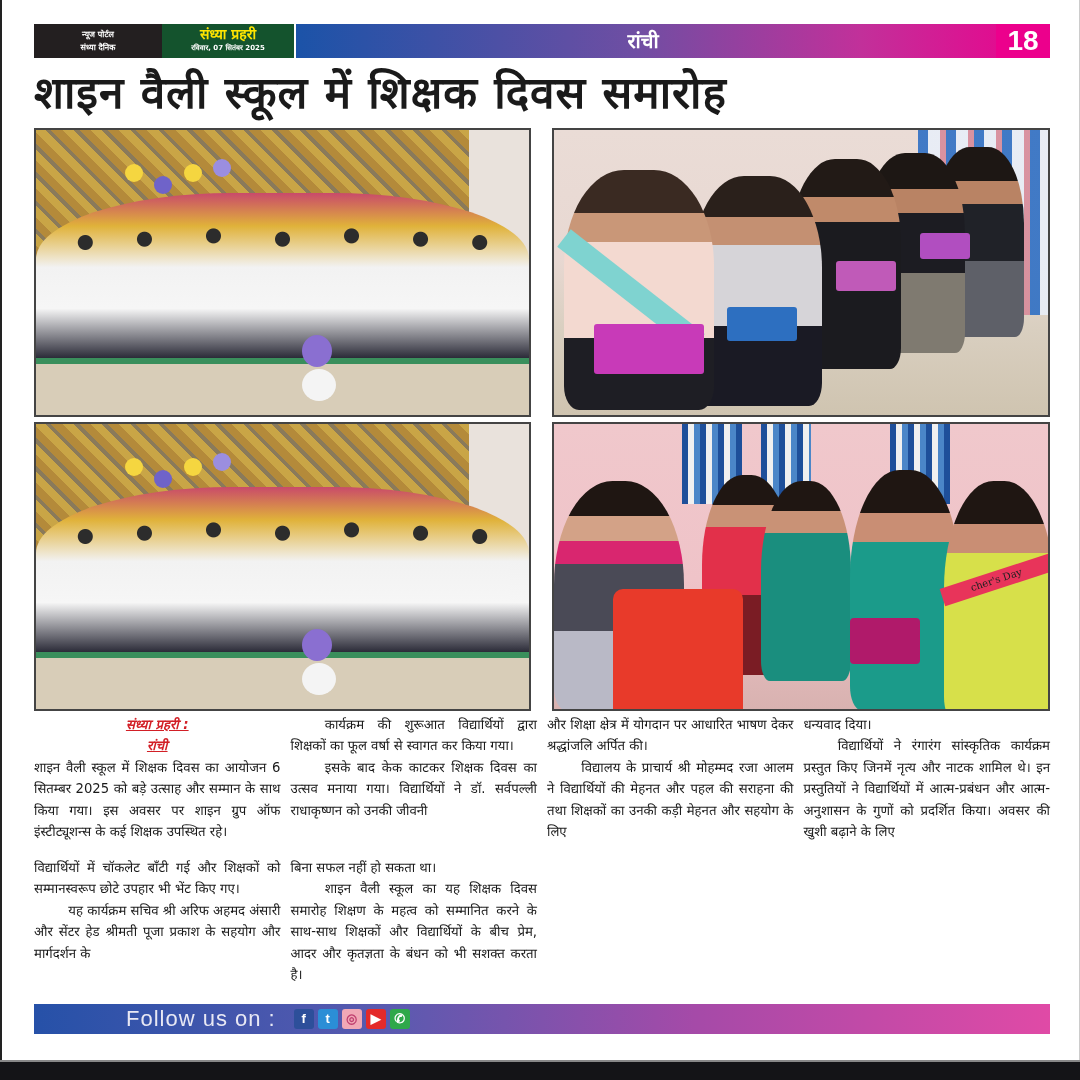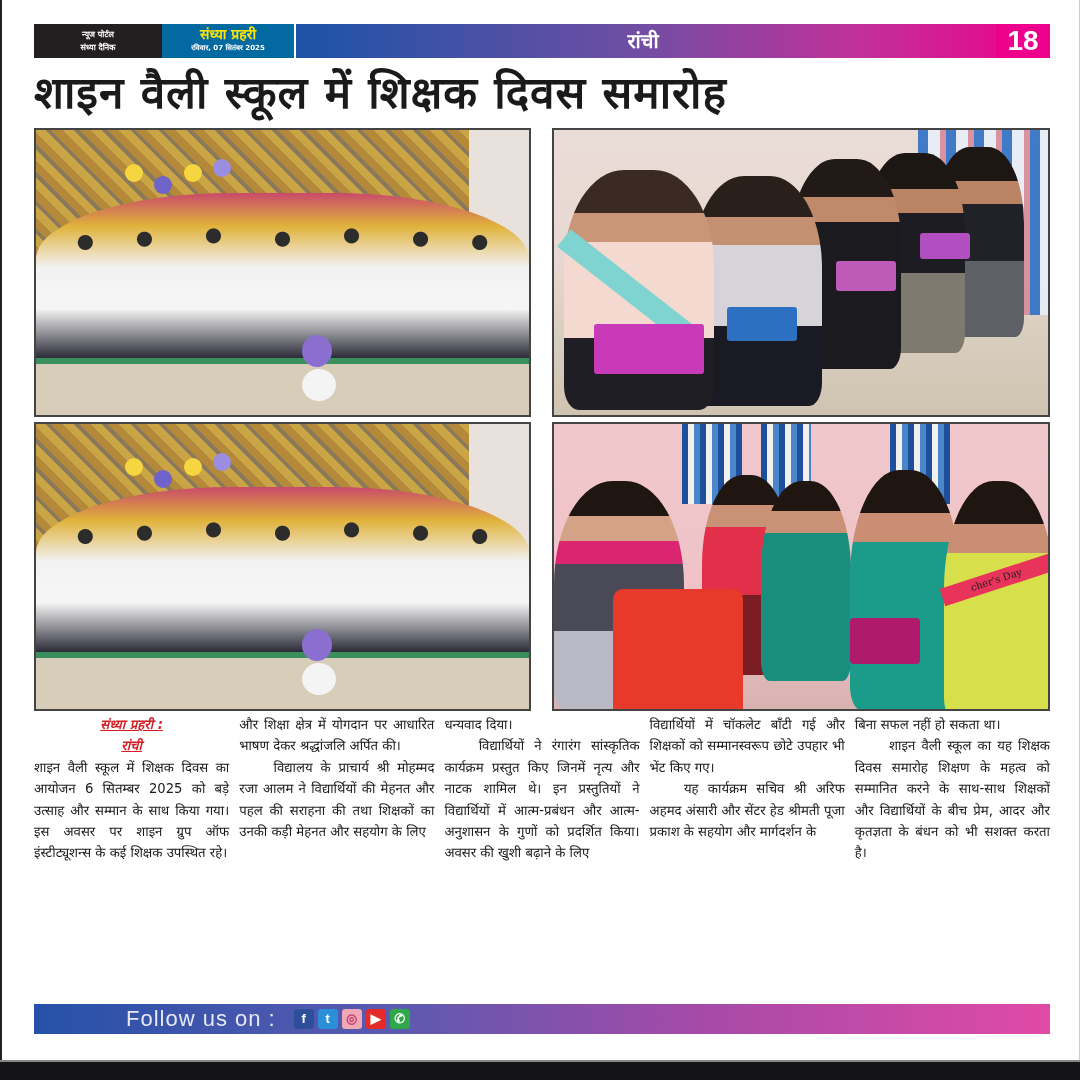--- a/index.html
+++ b/index.html
@@ -5,21 +5,21 @@
   * { box-sizing: border-box; margin: 0; padding: 0; }
   html, body { width: 1080px; height: 1080px; background: #ffffff; overflow: hidden; }
   body { position: relative; font-family: "DejaVu Sans", sans-serif; color: #1a1a1a; }
 
   .page-frame { position: absolute; left: 0; top: 0; width: 1080px; height: 1060px; background: #fff; border-left: 2px solid #222; border-right: 1px solid #ccc; }
   .bottom-band { position: absolute; left: 0; top: 1060px; width: 1080px; height: 20px; background: #141417; border-top: 2px solid #888; }
 
   
   .masthead { position: absolute; left: 34px; top: 24px; width: 1016px; height: 34px; display: flex; align-items: center; }
   .mh-left { width: 128px; height: 34px; background: #231f20; color: #fff; font-size: 8px; line-height: 13px; text-align: center; padding-top: 4px; font-weight: bold; }
-  .mh-brand { width: 132px; height: 34px; background: #0369a1; text-align: center; padding-top: 1px; }
+  .mh-brand { width: 132px; height: 34px; background: #14532d; text-align: center; padding-top: 1px; }
   .mh-brand .brand-name { color: #ffe500; font-size: 14px; font-weight: bold; line-height: 18px; }
   .mh-brand .brand-date { color: #fff; font-size: 7px; font-weight: bold; line-height: 11px; }
   .mh-bar { flex: 1; height: 34px; margin-left: 2px; background: linear-gradient(90deg, #1b53a8 0%, #6f4ea3 45%, #c2309a 75%, #ec008c 100%); position: relative; }
   .mh-bar .city { position: absolute; left: 0; right: 60px; top: 0; text-align: center; color: #fff; font-size: 20px; font-weight: bold; line-height: 34px; }
   .mh-bar .page-no { position: absolute; right: 0; top: 0; width: 54px; height: 34px; background: #ec008c; color: #fff; font-size: 28px; font-weight: bold; line-height: 34px; text-align: center; font-family: "Liberation Sans", sans-serif; }
 
   
   .headline { position: absolute; left: 34px; top: 64px; width: 1016px; height: 58px; font-size: 44px; font-weight: bold; line-height: 58px; color: #1a1a1a; letter-spacing: 1px; white-space: nowrap; text-align: left; font-family: "DejaVu Sans", sans-serif; }
 
   
@@ -81,21 +81,21 @@
   .women-scene .w1 { left: 0%; top: 20%; width: 130px; height: 230px; background: linear-gradient(180deg, #1f1612 0 15%, #d3a287 15% 26%, #d9266f 26% 36%, #4a4a56 36% 65%, #b9b9c6 65%); }
   .women-scene .w2 { left: 30%; top: 18%; width: 90px; height: 200px; background: linear-gradient(180deg, #1f1612 0 15%, #c99276 15% 26%, #e2304a 26% 60%, #7a1c24 60%); }
   .women-scene .w3 { left: 42%; top: 20%; width: 90px; height: 200px; background: linear-gradient(180deg, #1f1612 0 15%, #c99276 15% 26%, #1a8e7e 26% 100%); }
   .women-scene .w4 { left: 60%; top: 16%; width: 110px; height: 240px; background: linear-gradient(180deg, #1f1612 0 18%, #c98e74 18% 30%, #1b9b8a 30% 100%); }
   .women-scene .w5 { left: 79%; top: 20%; width: 110px; height: 240px; background: linear-gradient(180deg, #1f1612 0 18%, #c98e74 18% 30%, #d7e04a 30% 100%); }
   .women-scene .chair { position: absolute; left: 12%; top: 58%; width: 130px; height: 120px; background: #e83a2a; border-radius: 10px 10px 0 0; }
   .women-scene .sash { position: absolute; left: 78%; top: 50%; width: 140px; height: 18px; background: #e8345a; transform: rotate(-18deg); color: #222; font-size: 10px; line-height: 18px; padding-left: 30px; font-family: "DejaVu Serif", serif; }
   .women-scene .gift { position: absolute; left: 60%; top: 68%; width: 70px; height: 46px; background: #b01a6a; border-radius: 4px; }
 
   
-  .article { position: absolute; left: 34px; top: 714px; width: 1016px; height: 286px; display: grid; grid-template-columns: repeat(5, 1fr); column-gap: 10px; }
+  .article { position: absolute; left: 34px; top: 714px; width: 1016px; height: 286px; display: grid; grid-template-columns: repeat(4, 1fr); column-gap: 10px; }
   .col { font-size: 13.2px; line-height: 21.4px; text-align: justify; color: #1a1a1a; font-family: "DejaVu Sans", sans-serif; }
   .col p { text-indent: 0; }
   .col p.indent { text-indent: 2.6em; }
   .dateline { text-align: center; color: #d21f26; font-weight: bold; text-decoration: underline; font-style: italic; }
 
   
   .follow-bar { position: absolute; left: 34px; top: 1004px; width: 1016px; height: 30px; background: linear-gradient(90deg, #2651a8 0%, #5a5ab0 35%, #a54aa8 65%, #e04aa6 100%); display: flex; align-items: center; padding-left: 92px; }
   .follow-label { color: #e8e8f4; font-size: 22px; font-family: "Liberation Sans", sans-serif; letter-spacing: 1px; }
   .social-icons { display: flex; gap: 4px; margin-left: 18px; }
   .social-icon { width: 20px; height: 20px; border-radius: 3px; color: #fff; font-size: 13px; font-weight: bold; text-align: center; line-height: 20px; font-family: "Liberation Sans", sans-serif; }
@@ -186,20 +186,24 @@
   </div>
 </div>
 
 <div class="article">
   <div class="col">
     <p class="dateline">संध्या प्रहरी :</p>
     <p class="dateline">रांची</p>
     <p>शाइन वैली स्कूल में शिक्षक दिवस का आयोजन 6 सितम्बर 2025 को बड़े उत्साह और सम्मान के साथ किया गया। इस अवसर पर शाइन ग्रुप ऑफ इंस्टीट्यूशन्स के कई शिक्षक उपस्थित रहे।</p>
   </div>
   <div class="col">
+    <p class="indent">कार्यक्रम की शुरूआत विद्यार्थियों द्वारा शिक्षकों का फूल वर्षा से स्वागत कर किया गया।</p>
+    <p class="indent">इसके बाद केक काटकर शिक्षक दिवस का उत्सव मनाया गया। विद्यार्थियों ने डॉ. सर्वपल्ली राधाकृष्णन को उनकी जीवनी</p>
+  </div>
+  <div class="col">
     <p>और शिक्षा क्षेत्र में योगदान पर आधारित भाषण देकर श्रद्धांजलि अर्पित की।</p>
     <p class="indent">विद्यालय के प्राचार्य श्री मोहम्मद रजा आलम ने विद्यार्थियों की मेहनत और पहल की सराहना की तथा शिक्षकों का उनकी कड़ी मेहनत और सहयोग के लिए</p>
   </div>
   <div class="col">
     <p>धन्यवाद दिया।</p>
     <p class="indent">विद्यार्थियों ने रंगारंग सांस्कृतिक कार्यक्रम प्रस्तुत किए जिनमें नृत्य और नाटक शामिल थे। इन प्रस्तुतियों ने विद्यार्थियों में आत्म-प्रबंधन और आत्म-अनुशासन के गुणों को प्रदर्शित किया। अवसर की खुशी बढ़ाने के लिए</p>
   </div>
   <div class="col">
     <p>विद्यार्थियों में चॉकलेट बाँटी गई और शिक्षकों को सम्मानस्वरूप छोटे उपहार भी भेंट किए गए।</p>
     <p class="indent">यह कार्यक्रम सचिव श्री अरिफ अहमद अंसारी और सेंटर हेड श्रीमती पूजा प्रकाश के सहयोग और मार्गदर्शन के</p>

